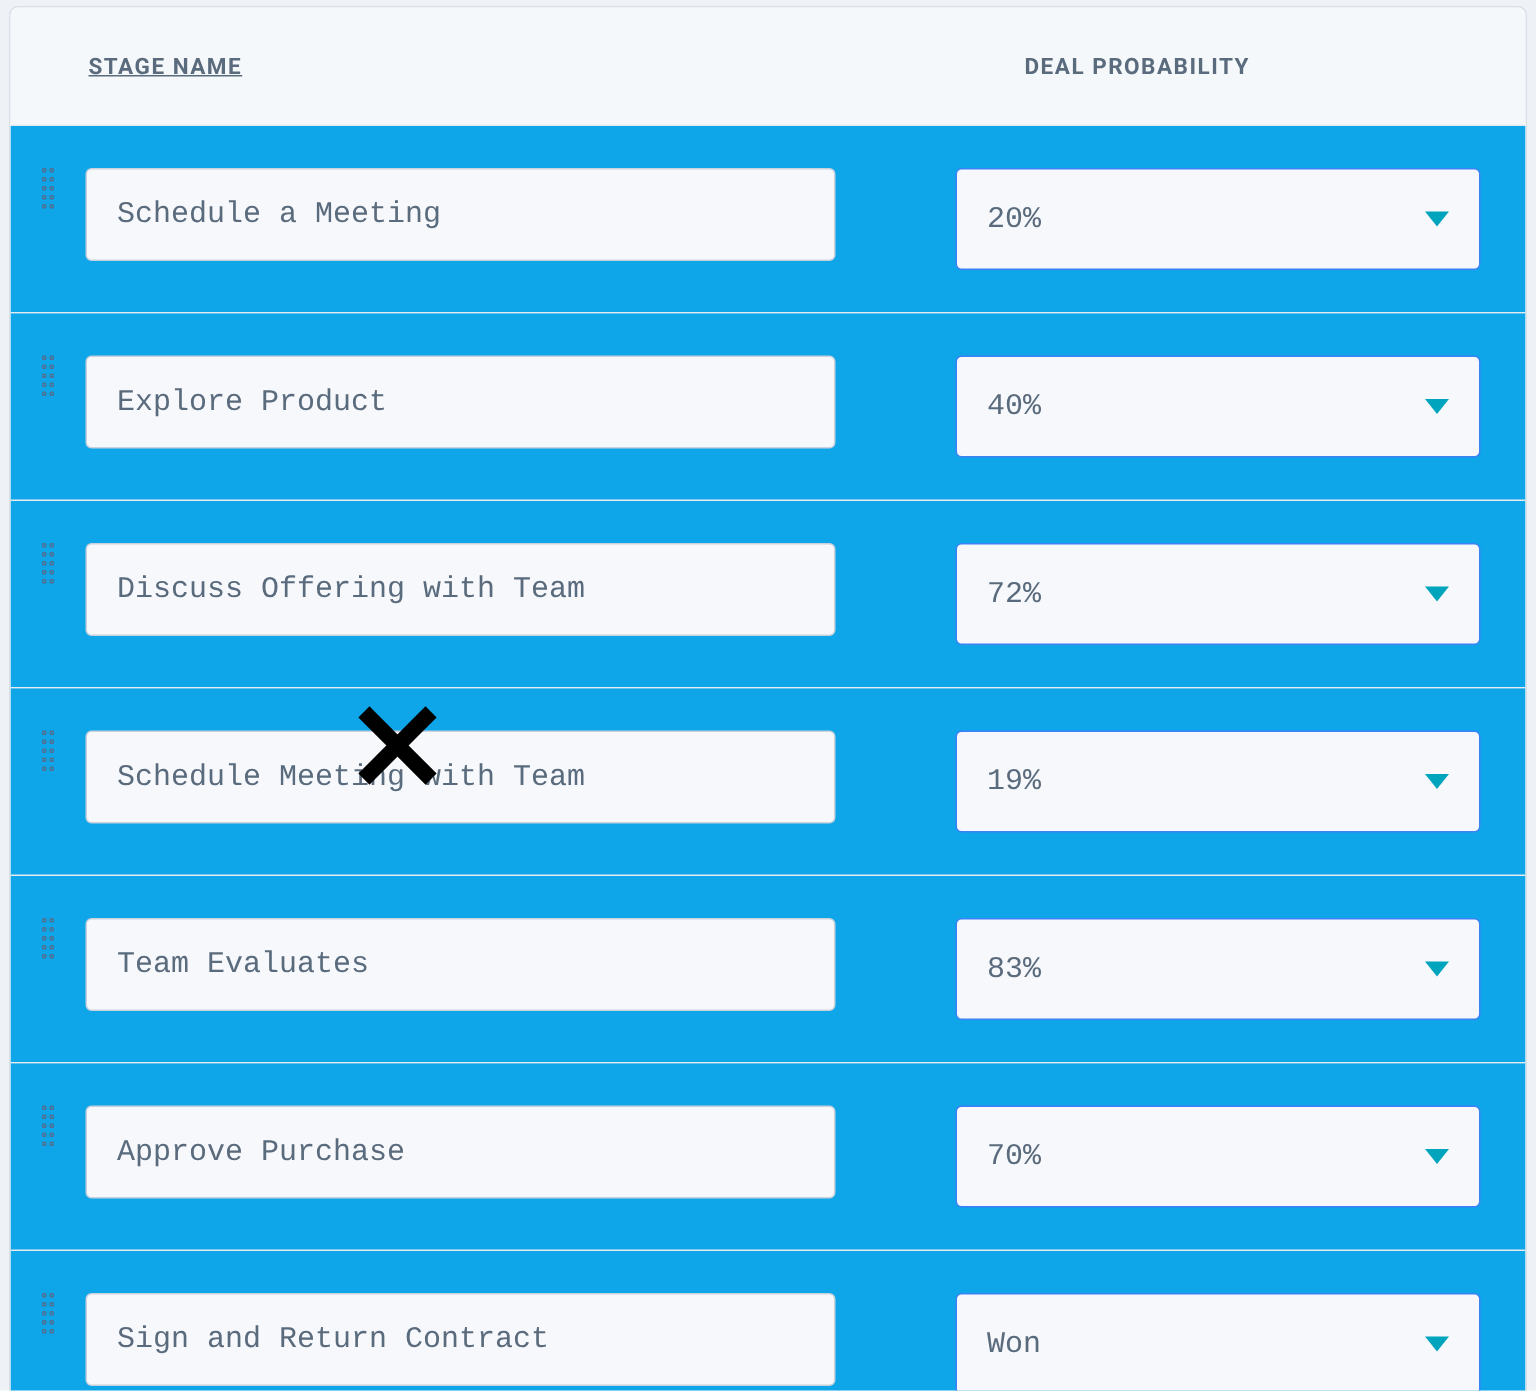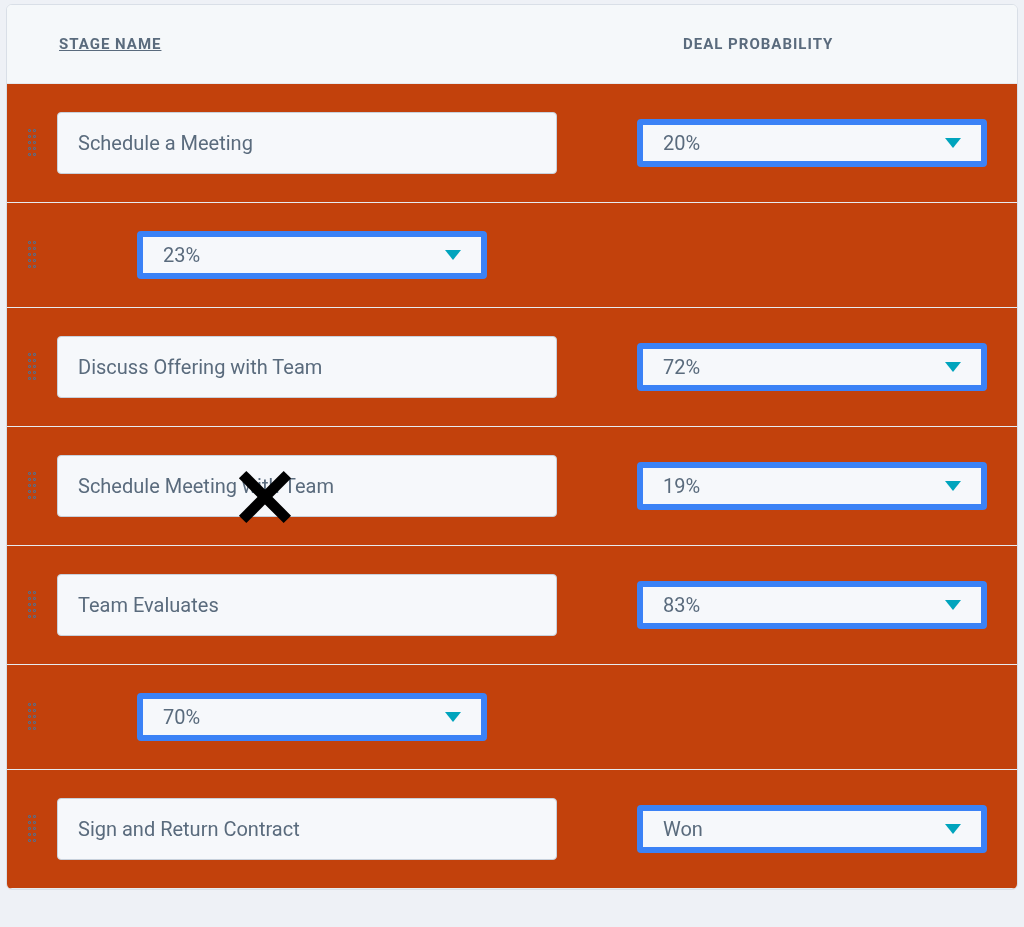--- a/index.html
+++ b/index.html
@@ -37,24 +37,25 @@
   .col-prob-header {
     flex: 1;
     padding-left: 36px;
     font-size: 15px;
     font-weight: 700;
     letter-spacing: 1px;
     color: #5a6b7d;
   }
   .stage-row {
     display: flex;
-    align-items: center;
-    background: #c2410c;
+    align-items: flex-start;
+    background: #0ea5e9;
     border-bottom: 1px solid #e7ebf0;
     padding: 28px 0;
+    font-family: Liberation Mono, monospace;
   }
   .stage-row:last-child { border-bottom: none; }
   .drag-cell {
     flex: 0 0 50px;
     display: flex;
     align-items: center;
     justify-content: center;
   }
   .drag-handle {
     width: 8px;
@@ -84,27 +85,27 @@
     outline: none;
     font-family: inherit;
   }
   .gap-cell { flex: 0 0 80px; }
   .prob-cell {
     flex: 0 0 370px;
     padding-right: 20px;
   }
   .prob-select {
     width: 100%;
-    height: 48px;
+    height: 68px;
     padding: 0 20px;
     display: flex;
     align-items: center;
     justify-content: space-between;
     background: #f6f8fb;
-    border: 6px solid #3b82f6;
+    border: 1px solid #3b82f6;
     border-radius: 4px;
     cursor: pointer;
   }
   .prob-value {
     font-size: 20px;
     color: #5a6b7d;
   }
   .caret {
     width: 0; height: 0;
     border-left: 8px solid transparent;
@@ -164,24 +165,27 @@
           <span></span>
           <span></span>
           <span></span>
           <span></span>
           <span></span>
           <span></span>
           <span></span>
           <span></span>
       </div>
     </div>
-    <div class="gap-cell"></div>
-    <div class="prob-cell">
-      <div class="prob-select">
-        <span class="prob-value">23%</span>
+    <div class="name-cell">
+      <input class="stage-input" type="text" value="Explore Product" style="">
+    </div>
+    <div class="gap-cell"></div>
+    <div class="prob-cell">
+      <div class="prob-select">
+        <span class="prob-value">40%</span>
         <span class="caret"></span>
       </div>
     </div>
   </div>
 
   <div class="stage-row">
     <div class="drag-cell">
       <div class="drag-handle">
         <span></span>
           <span></span>
@@ -268,20 +272,23 @@
           <span></span>
           <span></span>
           <span></span>
           <span></span>
           <span></span>
           <span></span>
           <span></span>
           <span></span>
           <span></span>
       </div>
+    </div>
+    <div class="name-cell">
+      <input class="stage-input" type="text" value="Approve Purchase" style="">
     </div>
     <div class="gap-cell"></div>
     <div class="prob-cell">
       <div class="prob-select">
         <span class="prob-value">70%</span>
         <span class="caret"></span>
       </div>
     </div>
   </div>
 

